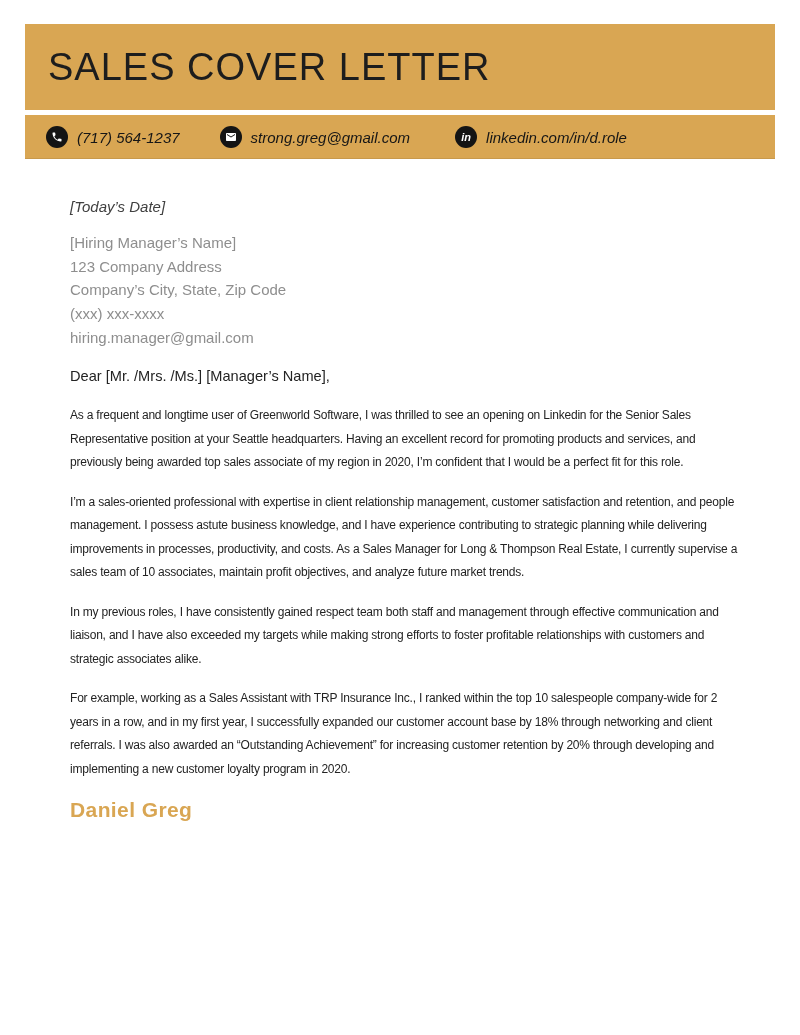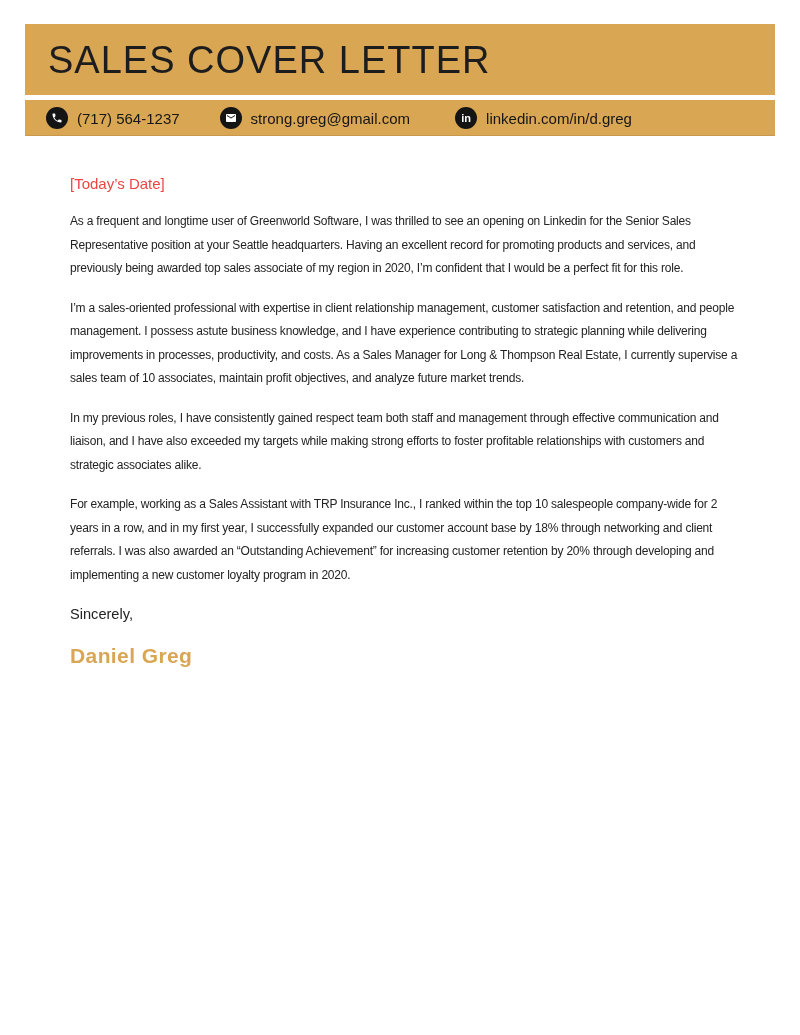--- a/index.html
+++ b/index.html
@@ -12,54 +12,55 @@
   html,body{background:#ffffff;}
   body{
     width:800px;height:1035px;
     font-family:"Liberation Sans","DejaVu Sans",sans-serif;
     color:var(--body-text);
     overflow:hidden;
     position:relative;
   }
   .header-block{margin:24px 25px 0 25px;width:750px;}
   .title-band{
-    height:71px;background:var(--accent-gold);
+    height:86px;background:var(--accent-gold);
     display:flex;align-items:center;
     padding-left:23px;margin-bottom:5px;
   }
   .title{
     font-size:38px;font-weight:400;letter-spacing:1px;
     color:#1d1d1d;line-height:1;
   }
   .contact-band{
-    height:36px;background:var(--accent-gold);
+    height:44px;background:var(--accent-gold);
     display:flex;align-items:center;
     padding-left:21px;
     box-shadow:inset 0 -1px 0 rgba(0,0,0,0.08);
+    font-style:italic;
   }
   .contact-item{
     display:flex;align-items:center;gap:9px;
     font-size:15px;color:#161616;cursor:pointer;
   }
   .contact-item.email{margin-left:40px;}
   .contact-item.linkedin{margin-left:45px;}
   .icon-circle{
     width:22px;height:22px;border-radius:50%;
     background:var(--icon-black);
     display:flex;align-items:center;justify-content:center;
     flex:0 0 auto;
   }
   .icon-circle svg{width:12px;height:12px;fill:#ffffff;display:block;}
   .icon-circle .in-glyph{
     color:#ffffff;font-size:11px;font-weight:700;line-height:1;
     letter-spacing:0;
   }
   .letter{margin:38px 58px 0 70px;}
   .date{
-    font-size:15px;line-height:20px;color:#ef4444;
+    font-size:15px;line-height:20px;color:#404040;font-style:italic;
   }
   .recipient{
     margin-top:14px;
     font-size:15px;line-height:23.7px;
     color:var(--muted-text);
   }
   .salutation{
     margin-top:15px;
     font-size:14.6px;line-height:23.5px;color:var(--body-text);
   }
@@ -103,31 +104,38 @@
           <path d="M20 4H4c-1.1 0-1.99.9-1.99 2L2 18c0 1.1.9 2 2 2h16c1.1 0 2-.9 2-2V6c0-1.1-.9-2-2-2zm0 4l-8 5-8-5V6l8 5 8-5v2z"></path>
         </svg>
       </span>
       <span class="contact-label">strong.greg@gmail.com</span>
     </div>
 
     <div class="contact-item linkedin">
       <span class="icon-circle">
         <span class="in-glyph">in</span>
       </span>
-      <span class="contact-label">linkedin.com/in/d.greg</span>
+      <span class="contact-label">linkedin.com/in/d.role</span>
     </div>
 
   </div>
 </header>
 
 <main class="letter">
   <div class="date">[Today’s Date]</div>
 
+  <div class="recipient">
+    <div>[Hiring Manager’s Name]</div>
+    <div>123 Company Address</div>
+    <div>Company’s City, State, Zip Code</div>
+    <div>(xxx) xxx-xxxx</div>
+    <div>hiring.manager@gmail.com</div>
+  </div>
 
+  <div class="salutation">Dear [Mr. /Mrs. /Ms.] [Manager’s Name],</div>
 
   <p class="body-par">As a frequent and longtime user of Greenworld Software, I was thrilled to see an opening on Linkedin for the Senior Sales Representative position at your Seattle headquarters. Having an excellent record for promoting products and services, and previously being awarded top sales associate of my region in 2020, I’m confident that I would be a perfect fit for this role.</p>
   <p class="body-par">I’m a sales-oriented professional with expertise in client relationship management, customer satisfaction and retention, and people management. I possess astute business knowledge, and I have experience contributing to strategic planning while delivering improvements in processes, productivity, and costs. As a Sales Manager for Long &amp; Thompson Real Estate, I currently supervise a sales team of 10 associates, maintain profit objectives, and analyze future market trends.</p>
   <p class="body-par">In my previous roles, I have consistently gained respect team both staff and management through effective communication and liaison, and I have also exceeded my targets while making strong efforts to foster profitable relationships with customers and strategic associates alike.</p>
   <p class="body-par">For example, working as a Sales Assistant with TRP Insurance Inc., I ranked within the top 10 salespeople company-wide for 2 years in a row, and in my first year, I successfully expanded our customer account base by 18% through networking and client referrals. I was also awarded an “Outstanding Achievement” for increasing customer retention by 20% through developing and implementing a new customer loyalty program in 2020.</p>
 
-  <div class="closing">Sincerely,</div>
   <div class="signature">Daniel Greg</div>
 </main>
 
 </body></html>

